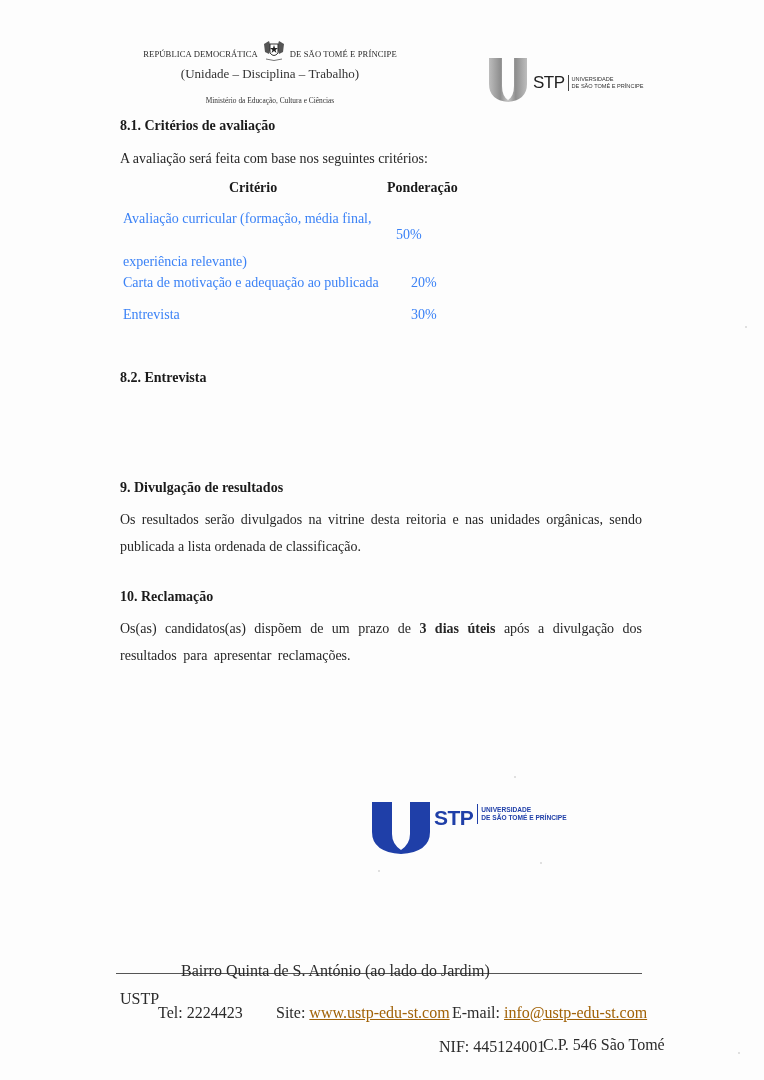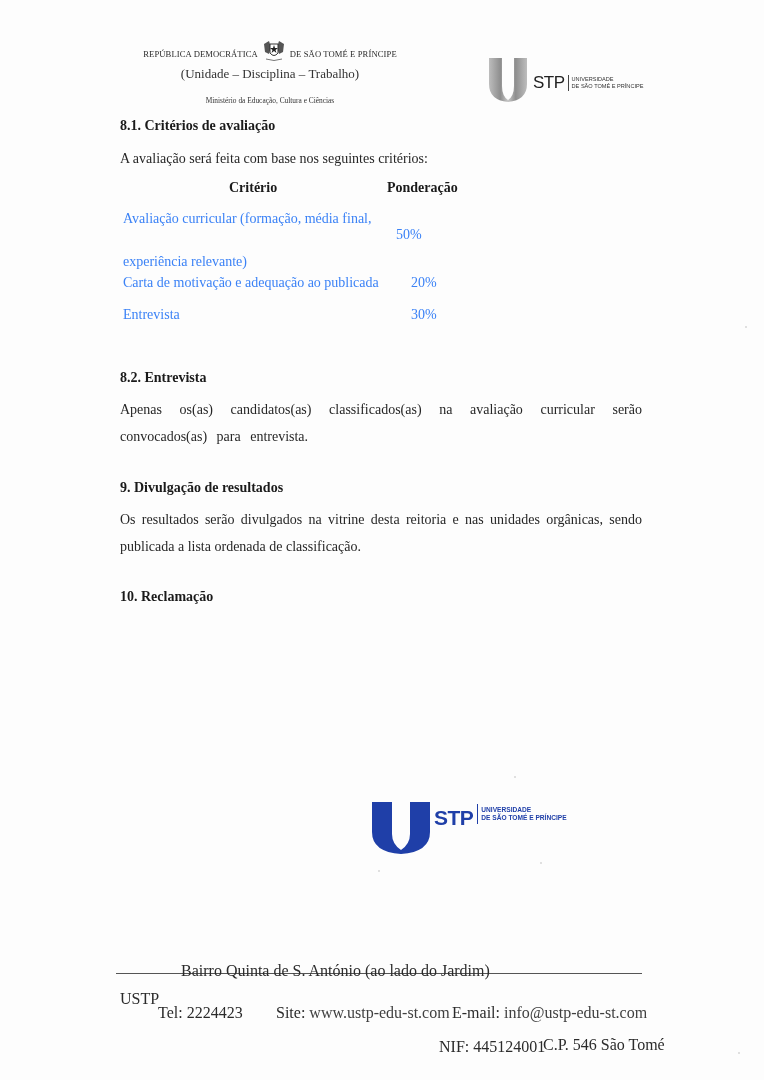--- a/index.html
+++ b/index.html
@@ -80,21 +80,21 @@
     }
 
     
     .footer-rule {
       position: absolute; left: 116px; top: 973px; width: 526px; height: 1px;
       background: #555;
     }
     .ft {
       position: absolute; font-size: 16px; color: #2b2b2b; white-space: nowrap;
     }
-    .ft a, .ft .link { color: #404040; }
+    .ft a, .ft .link { text-decoration: underline; color: #a16207; }
 
     .speck { position: absolute; width: 2px; height: 2px; background: #d6d6d6; border-radius: 1px; }
   </style>
 </head>
 <body>
 
 <div class="page">
 
   <div class="hdr-left">
     <div class="hdr-line1">
@@ -151,26 +151,26 @@
       <div class="cell" style="left:123px; top:275px;">Carta de motivação e adequação ao publicada</div>
       <div class="cell" style="left:411px; top:275px;">20%</div>
     </div>
     <div>
       <div class="cell" style="left:123px; top:307px;">Entrevista</div>
       <div class="cell" style="left:411px; top:307px;">30%</div>
     </div>
   </div>
 
   <div class="h" style="top:370px;">8.2. Entrevista</div>
-  <div class="p" style="top:396px; text-align:justify; text-align-last:left; word-spacing:6px;">Apenas os(as) candidatos(as) classificados(as) na avaliação curricular serão convocados(as) para entrevista.</div>
 
   <div class="h" style="top:480px;font-family:Liberation Serif, serif;">9. Divulgação de resultados</div>
   <div class="p" style="top:506px;">Os resultados serão divulgados na vitrine desta reitoria e nas unidades orgânicas, sendo publicada a lista ordenada de classificação.</div>
 
   <div class="h" style="top:589px;">10. Reclamação</div>
+  <div class="p" style="top:615px; word-spacing:3px;"><span>Os(as) candidatos(as) dispõem de um prazo de </span><b>3 dias úteis</b><span> após a divulgação dos resultados para apresentar reclamações.</span></div>
 
   <div class="bot-logo">
     <svg class="bot-u" viewBox="0 0 62 54">
       <path d="M2 2 L22 2 L22 34 Q22 44 31 50 Q40 44 40 34 L40 2 L60 2 L60 32 Q60 52 31 54 Q2 52 2 32 Z" fill="#1f3fa8"></path>
     </svg>
     <span class="bot-stp">STP</span>
     <span class="bot-sep"></span>
     <div class="bot-uni">
       <div>UNIVERSIDADE</div>
       <div>DE SÃO TOMÉ E PRÍNCIPE</div>

